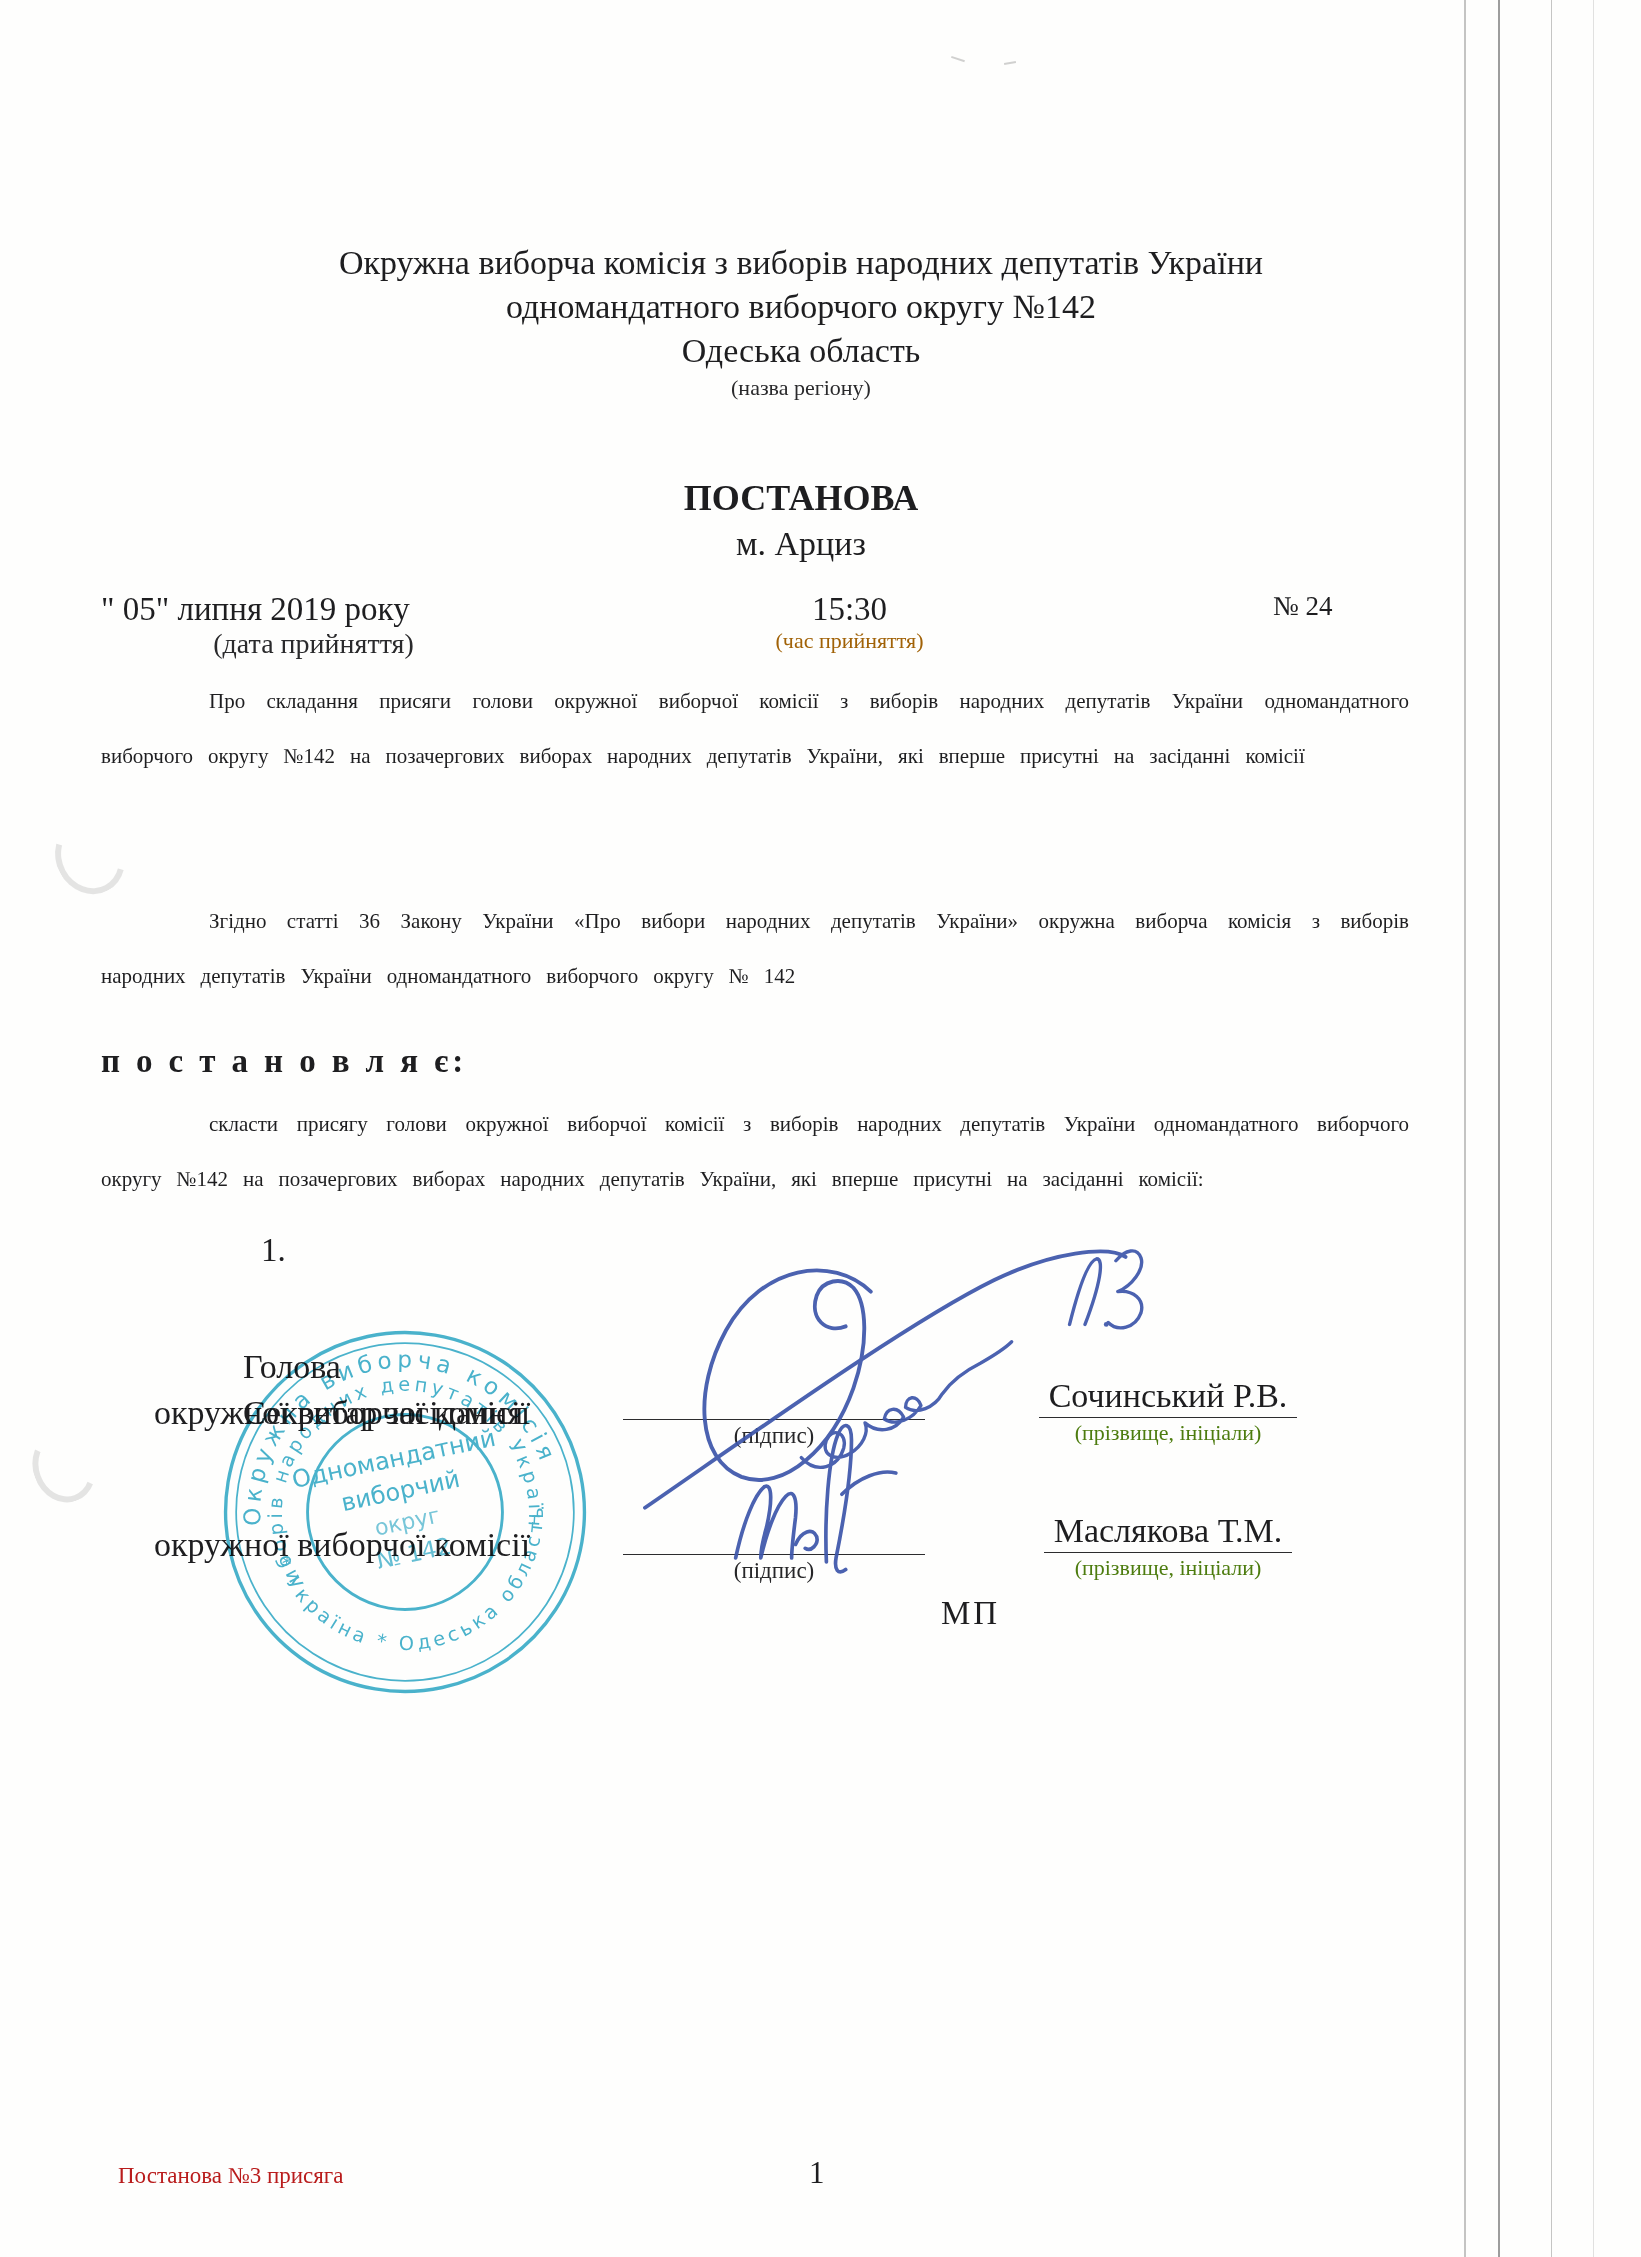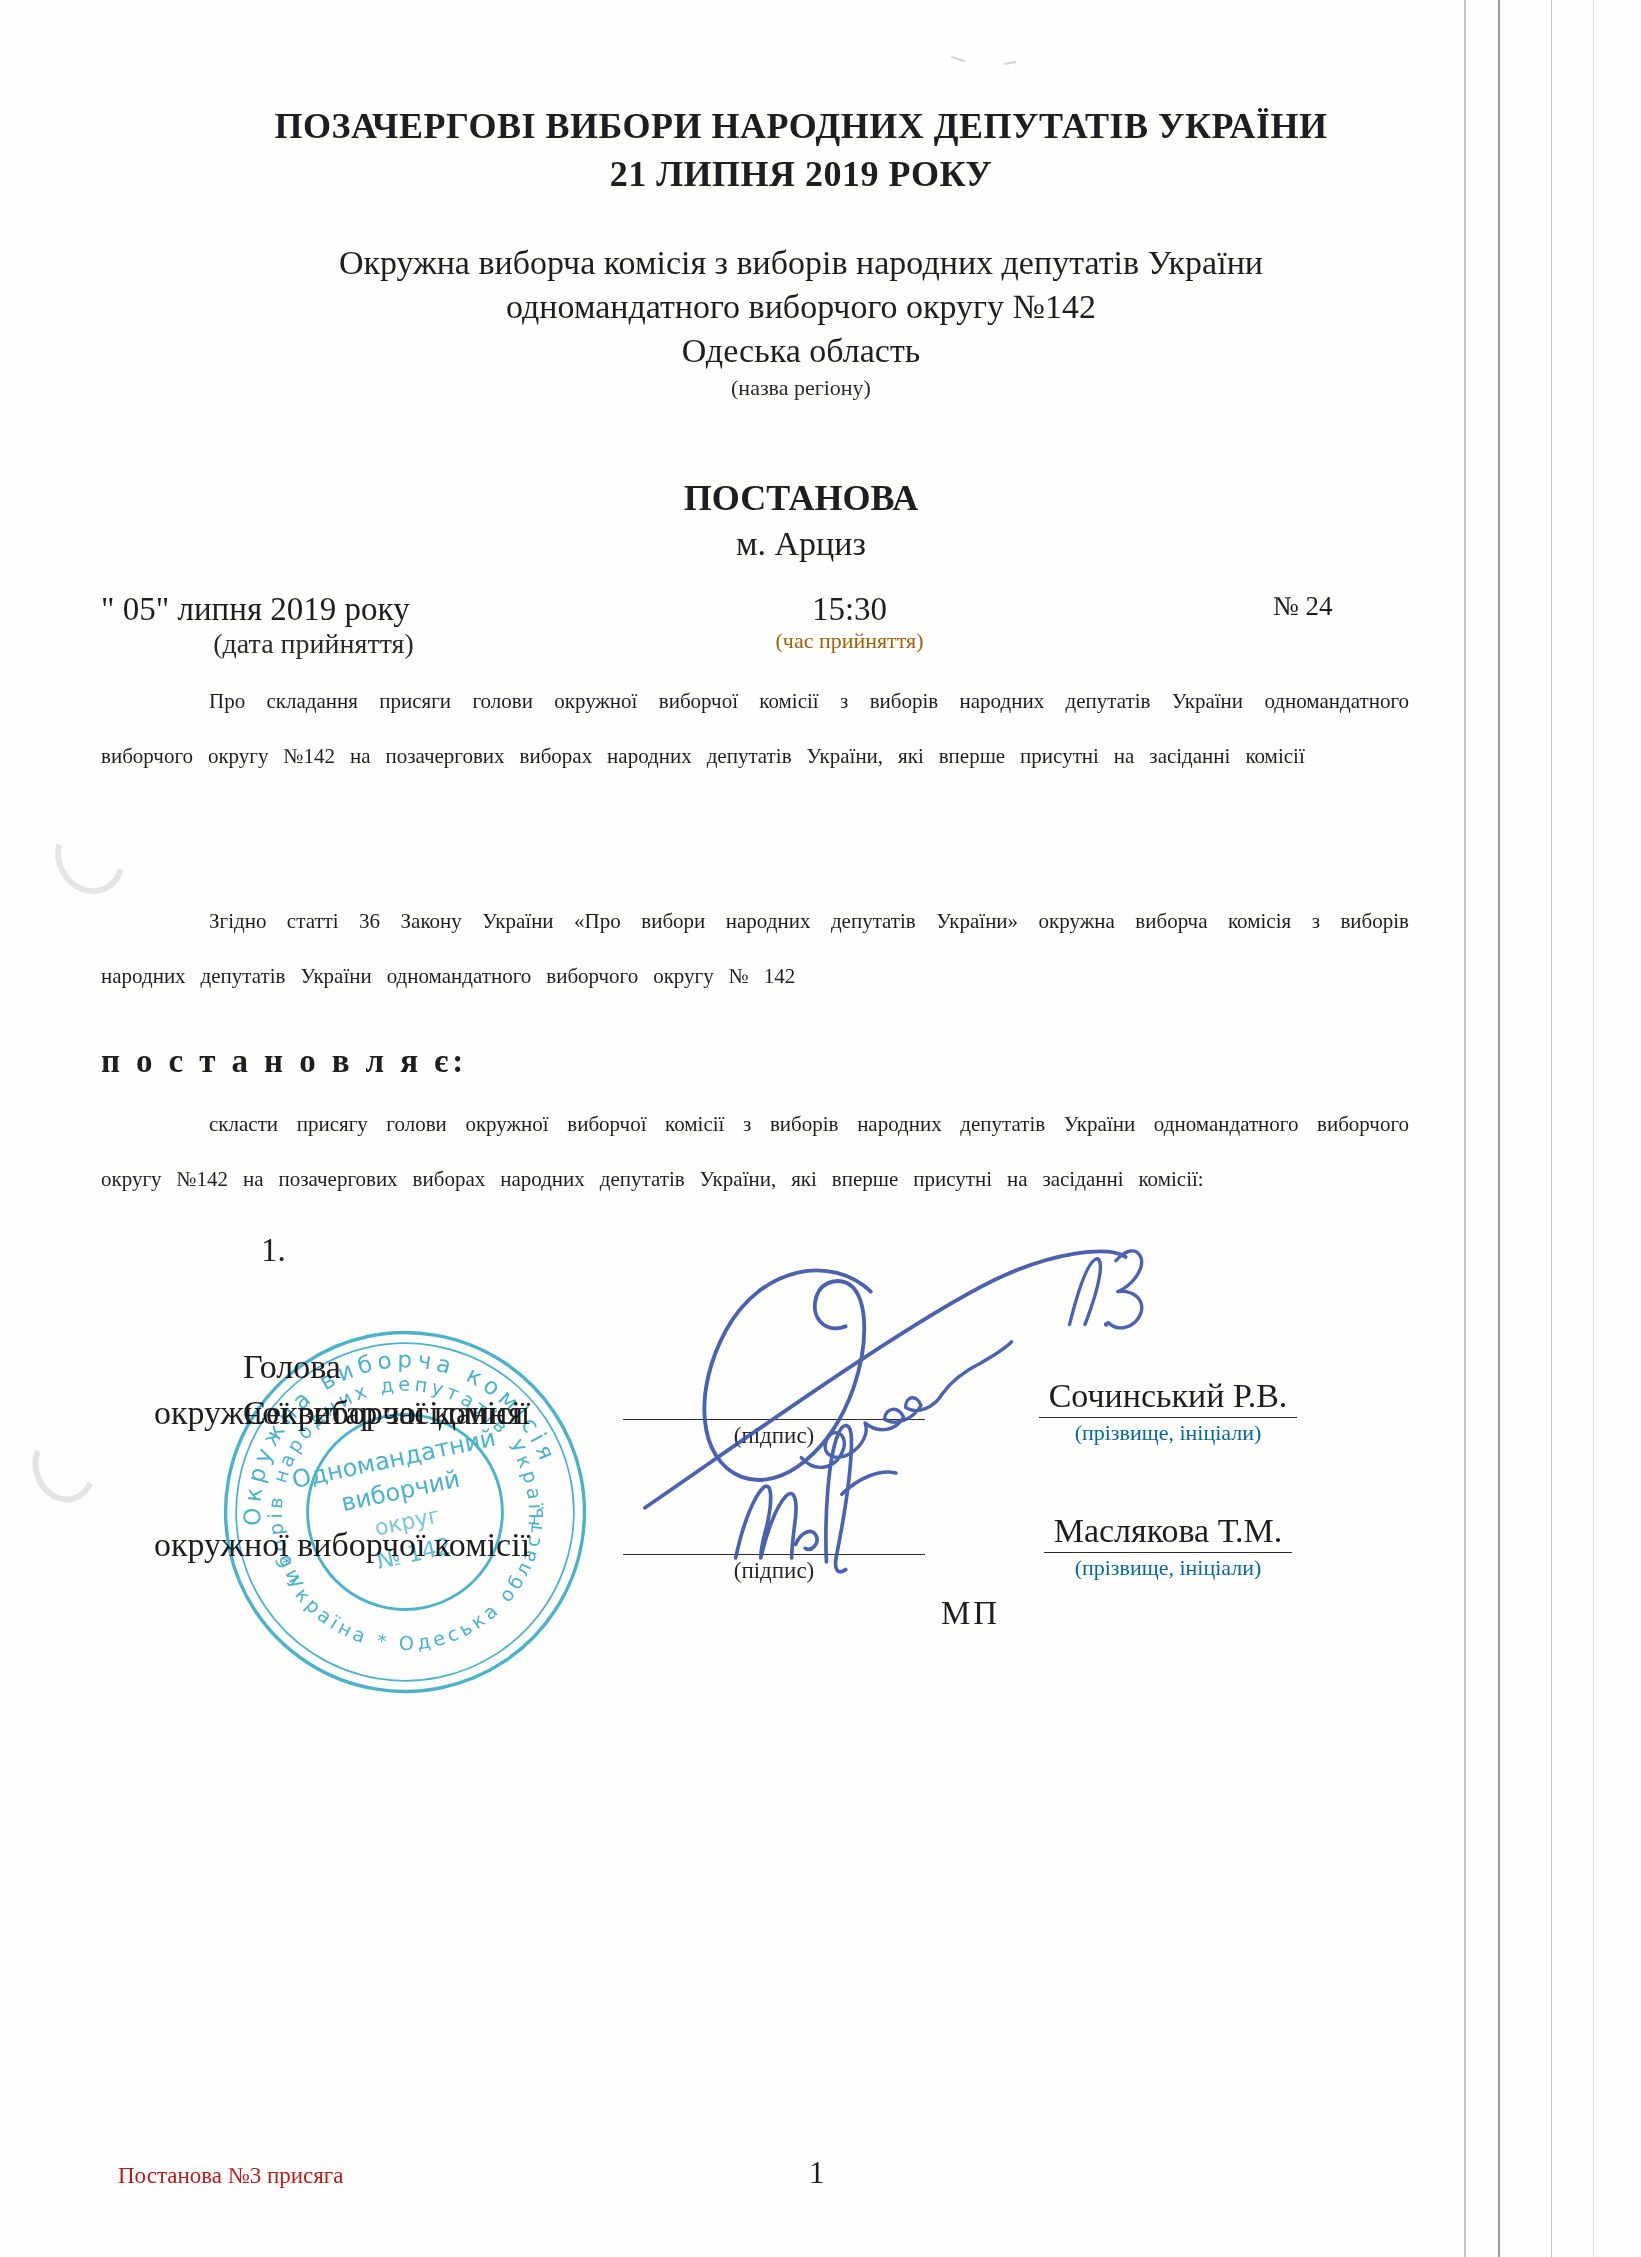--- a/index.html
+++ b/index.html
@@ -42,21 +42,21 @@
   .sig-line{left:623px;width:302px;border-top:1.9px solid #2c2c2e;height:0;}
   .sl1{top:1419px;}
   .sl2{top:1554px;}
   .sig-note{left:623px;width:302px;text-align:center;font-size:23px;color:#262628;}
   .sn1{top:1423px;}
   .sn2{top:1558px;}
   .name-block{left:1004px;width:328px;text-align:center;}
   .nb1{top:1377px;}
   .nb2{top:1512px;}
   .name-block .nm{font-size:34px;border-bottom:1.9px solid #2c2c2e;padding:0 9.7px 1.9px 9.7px;display:inline-block;}
-  .name-block .note{font-size:22px;color:#0369a1;margin-top:1.9px;}
+  .name-block .note{font-size:22px;color:#4d7c0f;margin-top:1.9px;}
   .seal-mark{left:941px;top:1595px;font-size:33px;letter-spacing:2.9px;}
   
   .footer-label{left:118px;top:2163px;font-size:23px;color:#b91c1c;}
   .page-num{left:809px;top:2155px;font-size:31px;}
   
   .vline{top:0;height:2257px;}
   .vl1{left:1464px;width:1.9px;background:rgba(45,45,45,.28);}
   .vl2{left:1498px;width:1.9px;background:rgba(40,40,40,.45);}
   .vl3{left:1551px;width:1px;background:rgba(50,50,50,.28);}
   .vl4{left:1593px;width:1px;background:rgba(60,60,60,.15);}
@@ -79,24 +79,20 @@
 
   <div class="abs vline vl1"></div>
   <div class="abs vline vl2"></div>
   <div class="abs vline vl3"></div>
   <div class="abs vline vl4"></div>
   <div class="abs smudge sm1"></div>
   <div class="abs smudge sm2"></div>
   <div class="abs tick tk1"></div>
   <div class="abs tick tk2"></div>
 
-  <div class="abs doc-title">
-    <div>ПОЗАЧЕРГОВІ ВИБОРИ НАРОДНИХ ДЕПУТАТІВ УКРАЇНИ</div>
-    <div>21 ЛИПНЯ 2019 РОКУ</div>
-  </div>
 
   <div class="abs commission">
     <div>Окружна виборча комісія з виборів народних депутатів України</div>
     <div>одномандатного виборчого округу №142</div>
     <div>Одеська область</div>
     <div class="note">(назва регіону)</div>
   </div>
 
   <div class="abs doc-type">
     <div class="t1">ПОСТАНОВА</div>

